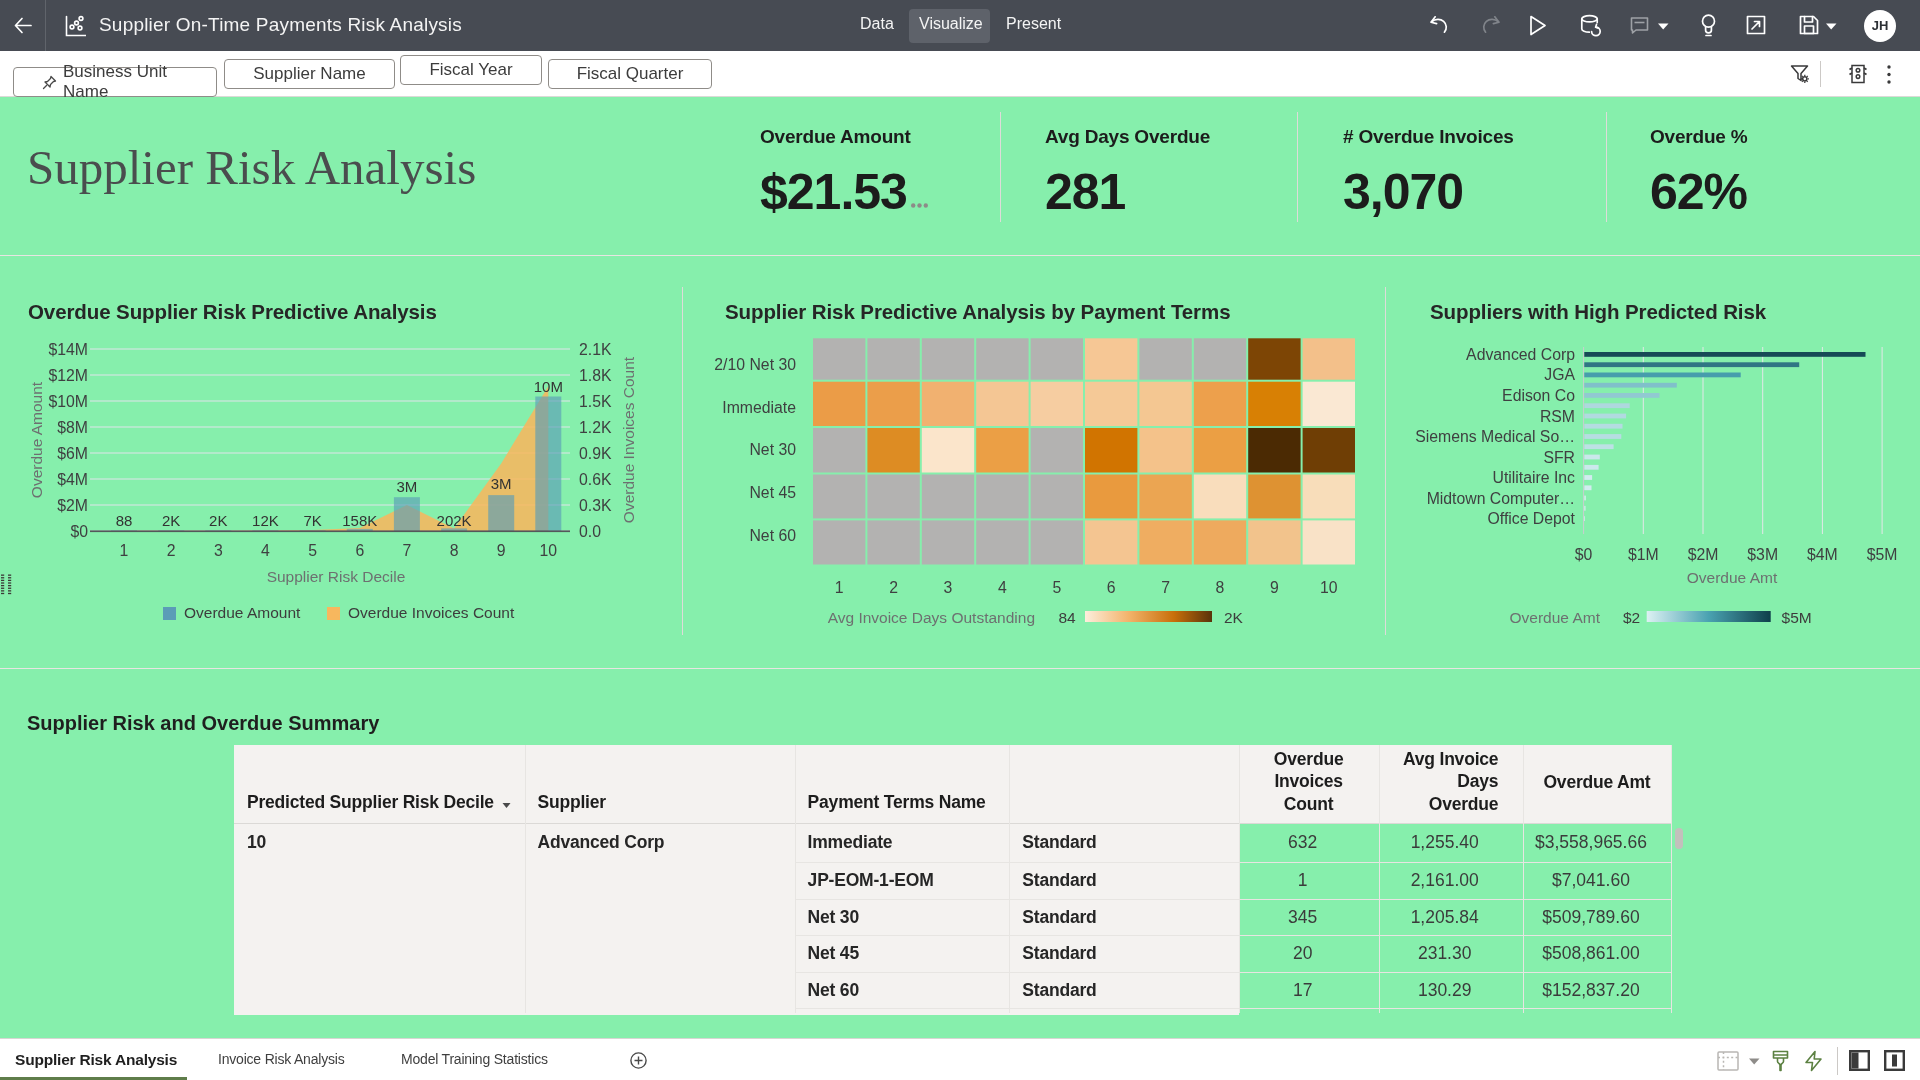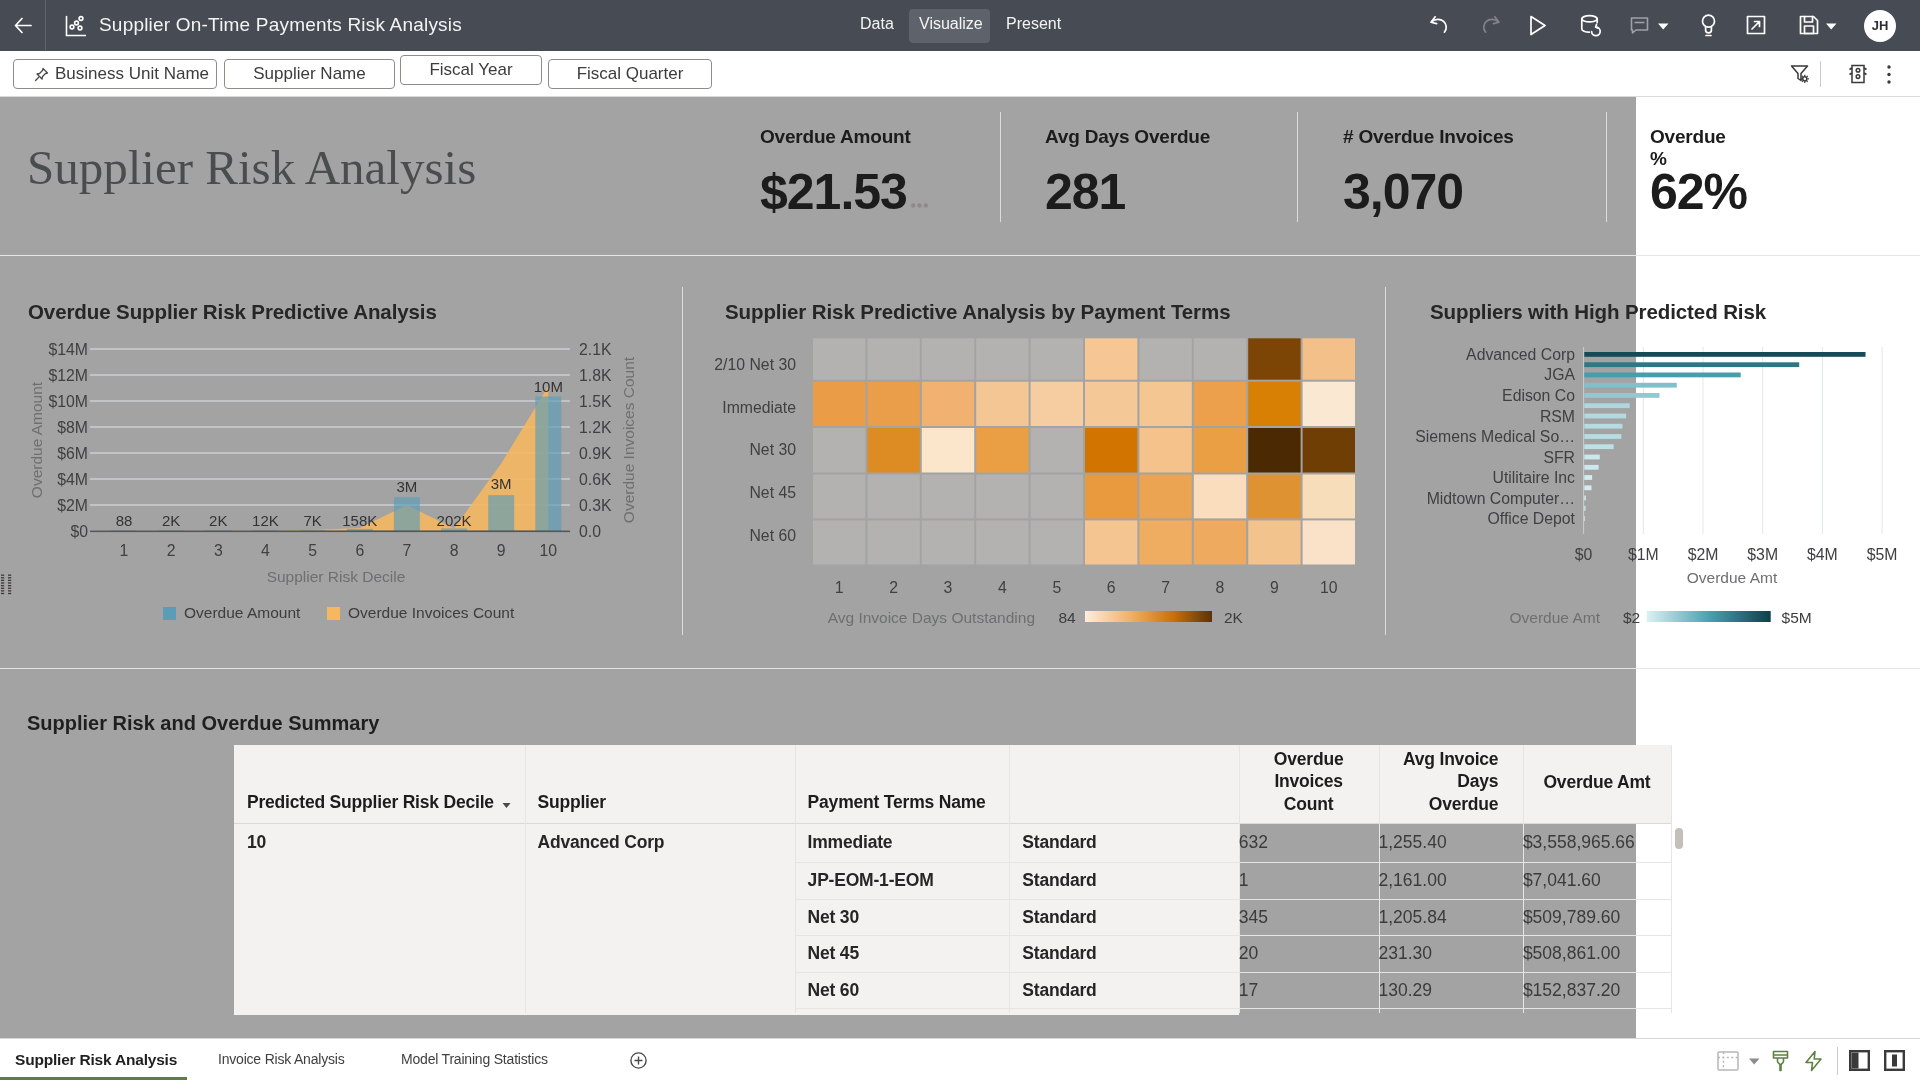--- a/index.html
+++ b/index.html
@@ -1,34 +1,34 @@
 <!DOCTYPE html>
 <html><head><meta charset="utf-8"><title>Supplier On-Time Payments Risk Analysis</title>
 <style>
 *{margin:0;padding:0;box-sizing:border-box}
 html,body{width:1920px;height:1080px;overflow:hidden;background:#fff}
 body{font-family:"Liberation Sans",sans-serif;-webkit-font-smoothing:antialiased}
 .abs{position:absolute}
-#app{position:relative;width:1636px;height:1080px;background:#a3a3a3}
+#app{position:relative;width:1920px;height:1080px;background:#86efac}
 .topbar{background:#474b53}
 .ttl{color:#f4f4f4;font-size:19px;letter-spacing:0.2px}
 .tmenu{color:#f4f4f4;font-size:16px}
 .pill{height:30px;border:1px solid #8f8c88;border-radius:4px;display:flex;align-items:center;justify-content:center;font-size:17px;color:#3c3c3c;background:#fff}
 .serif{font-family:"Liberation Serif",serif;font-size:49px;color:#4a4d4e}
 .klab{font-size:19px;font-weight:700;color:#1c1c1c;letter-spacing:-0.2px}
 .kval{font-size:50px;font-weight:700;color:#1c1c1c;letter-spacing:-1px}
 .ctitle{font:700 20.5px "Liberation Sans",sans-serif;fill:#262626;letter-spacing:-0.1px}
 .tick{font:15.8px "Liberation Sans",sans-serif;fill:#3f4041}
 .dlab{font:15px "Liberation Sans",sans-serif;fill:#333}
 .atitle{font:15.5px "Liberation Sans",sans-serif;fill:#6d7070}
 .ltext{font:15.5px "Liberation Sans",sans-serif;fill:#3d3d3d}
 .hbg{background:#f4f2f0}
 .th{font-size:17.5px;font-weight:700;color:#1d1d1d;padding-bottom:2px;letter-spacing:-0.2px}
 .tb{font-size:17.5px;font-weight:700;color:#262626;letter-spacing:-0.2px}
-.tn{font-size:17.5px;color:#3b3b3b;text-align:left}
+.tn{font-size:17.5px;color:#3b3b3b;text-align:center}
 .sect{font-size:20px;font-weight:700;color:#1f1f1f}
 .tabA{font-size:15.5px;font-weight:700;color:#1f1f1f;letter-spacing:-0.2px}
 .tabI{font-size:14px;color:#3f3f3f;letter-spacing:-0.2px}
 </style></head><body>
 <div id="app">
 <div class="abs topbar" style="left:0;top:0;width:1920px;height:51px">
 <svg class="abs" style="left:14px;top:17px" width="18" height="17" viewBox="0 0 18 17">
         <path d="M8 1.5 L1.5 8.5 L8 15.5 M1.5 8.5 H17" stroke="#fff" stroke-width="1.7" fill="none" stroke-linecap="round" stroke-linejoin="round"></path>
       </svg>
 <div class="abs" style="left:45px;top:0;width:1px;height:51px;background:#60646b"></div>
@@ -82,21 +82,21 @@
         <path d="M1.5 1.5 H14.5 L18.5 5.5 V18.5 H1.5 Z" stroke="#fff" stroke-width="1.7" fill="none" stroke-linecap="round" stroke-linejoin="round"></path>
         <path d="M5.5 1.5 V7 H13.5 V1.5" stroke="#fff" stroke-width="1.7" fill="none" stroke-linecap="round" stroke-linejoin="round"></path>
         <rect x="5.5" y="11" width="9" height="7.5" stroke="#fff" stroke-width="1.7" fill="none" stroke-linecap="round" stroke-linejoin="round"></rect>
       </svg>
 <svg class="abs" style="left:1825px;top:22px" width="13" height="9" viewBox="0 0 13 9">
         <path d="M1 1.5 L11.5 1.5 L6.2 7.5 Z" fill="#fff"></path>
       </svg>
 <div class="abs" style="left:1864px;top:9.5px;width:32px;height:32px;border-radius:50%;background:#fff;color:#2c3035;font-weight:700;font-size:13px;text-align:center;line-height:32px">JH</div>
 </div>
 <div class="abs" style="left:0;top:51px;width:1920px;height:46px;background:#fff;border-bottom:1px solid #dcdad7">
-<div class="abs pill" style="left:13px;top:8px;width:204px;justify-content:flex-start;padding-left:20px"><svg width="15" height="15" viewBox="0 0 15 15" style="margin-right:6px;flex:0 0 auto">
+<div class="abs pill" style="left:13px;top:16px;width:204px;justify-content:flex-start;padding-left:28px"><svg width="15" height="15" viewBox="0 0 15 15" style="margin-right:6px;flex:0 0 auto">
           <path d="M9 1.5 L13.5 6 L11.5 6.5 L8.5 9.5 L8 12 L3 7 L5.5 6.5 L8.5 3.5 Z M4.5 10.5 L1.5 13.5" stroke="#4a4a4a" stroke-width="1.3" fill="none" stroke-linejoin="round" stroke-linecap="round"></path>
         </svg>Business Unit Name</div>
 <div class="abs pill" style="left:224px;top:8px;width:171px;">Supplier Name</div>
 <div class="abs pill" style="left:400px;top:4px;width:142px;">Fiscal Year</div>
 <div class="abs pill" style="left:548px;top:8px;width:164px;">Fiscal Quarter</div>
 <svg class="abs" style="left:1790px;top:13px" width="20" height="20" viewBox="0 0 20 20" fill="none" stroke="#39393a" stroke-width="1.5">
         <path d="M1.5 2 H17.5 L11 9.5 V16.5 L8 14.5 V9.5 Z" stroke-linejoin="round"></path>
         <g transform="translate(11.2,11.2)">
           <circle cx="3.6" cy="3.6" r="2.1"></circle>
           <g stroke-width="1.3">

